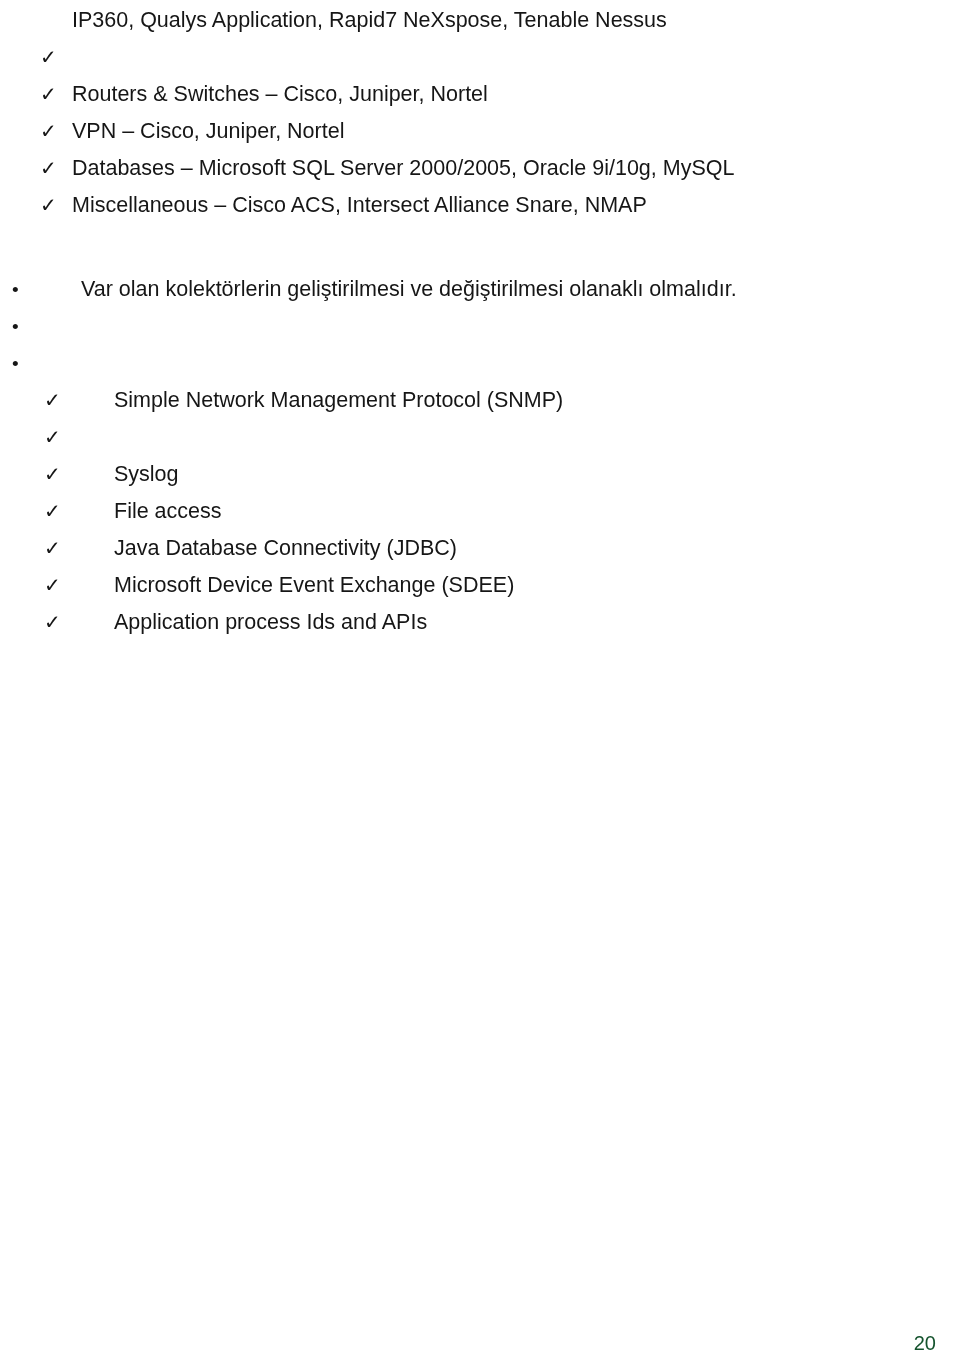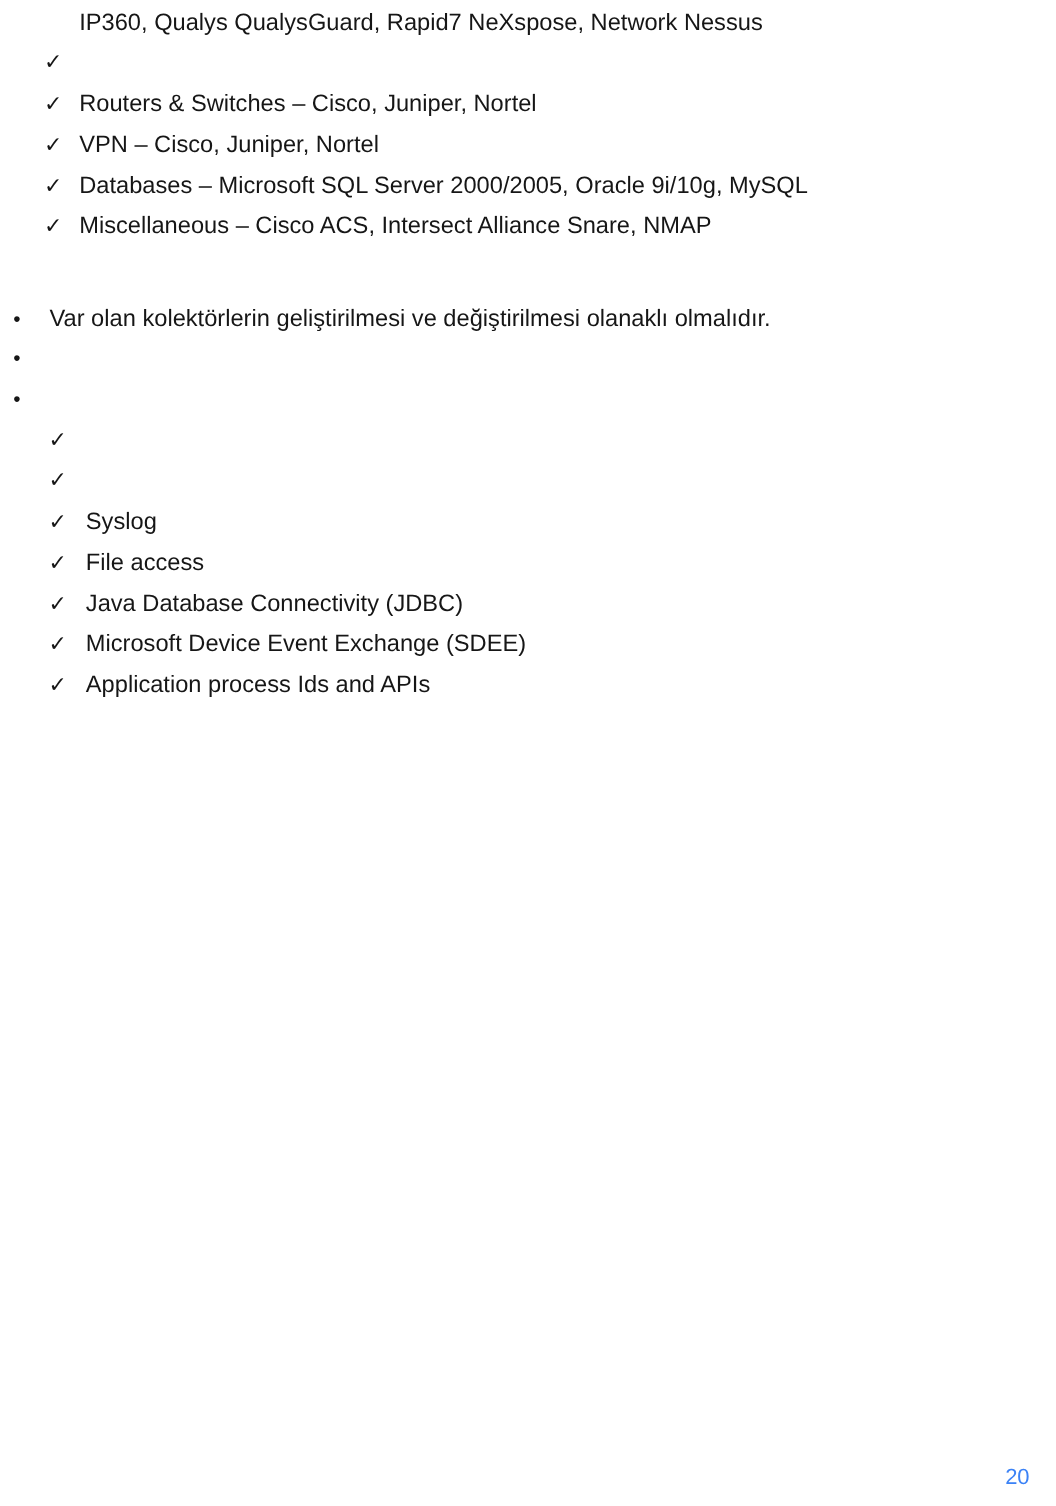--- a/index.html
+++ b/index.html
@@ -44,20 +44,21 @@
 
   .marker {
     flex: 0 0 auto;
     text-align: left;
     line-height: 37px;
   }
 
   .row-text {
     flex: 0 0 auto;
     line-height: 37px;
+    margin-left: 36px;
   }
 
   
   .cont-line {
     padding-left: 72px;
     font-size: 21.5px;
     line-height: 37px;
     height: 37px;
     white-space: nowrap;
   }
@@ -85,30 +86,30 @@
   }
 
   .gap-block { height: 47px; }
 
   .page-number {
     position: absolute;
     right: 24px;
     bottom: 14px;
     font-size: 20px;
     line-height: 24px;
-    color: #3b82f6;
+    color: #14532d;
   }
 </style>
 </head>
 <body>
 
 <div class="page">
   <div class="content">
 
-    <div class="cont-line">IP360, Qualys QualysGuard, Rapid7 NeXspose, Network Nessus</div>
+    <div class="cont-line">IP360, Qualys Application, Rapid7 NeXspose, Tenable Nessus</div>
 
     <div>
 
       <div class="row check-l1">
         <span class="marker">✓</span>
       </div>
 
       <div class="row check-l1">
         <span class="marker">✓</span>
         <span class="row-text">Routers &amp; Switches – Cisco, Juniper, Nortel</span>
@@ -147,20 +148,21 @@
       <div class="row bullet-row">
         <span class="marker">•</span>
       </div>
 
     </div>
 
     <div>
 
       <div class="row check-l2">
         <span class="marker">✓</span>
+        <span class="row-text">Simple Network Management Protocol (SNMP)</span>
       </div>
 
       <div class="row check-l2">
         <span class="marker">✓</span>
       </div>
 
       <div class="row check-l2">
         <span class="marker">✓</span>
         <span class="row-text">Syslog</span>
       </div>

